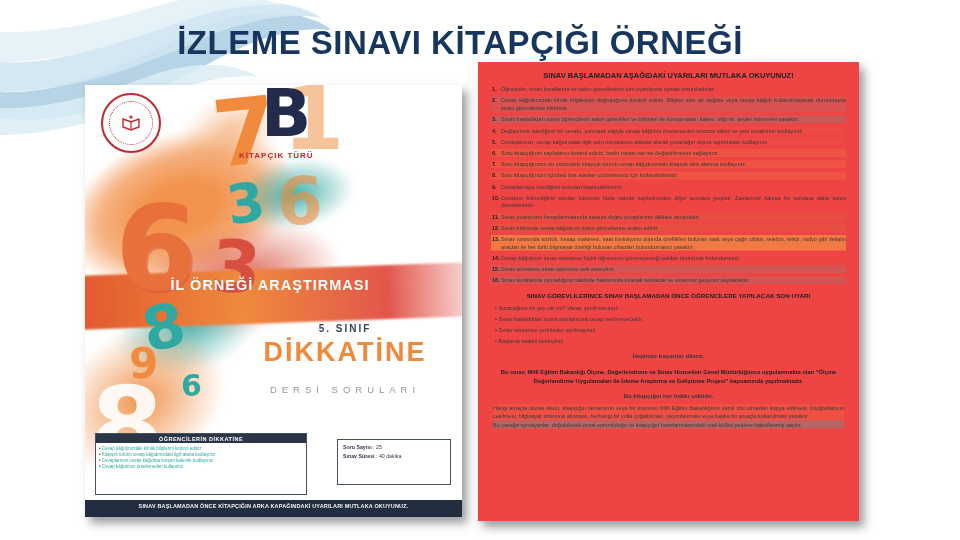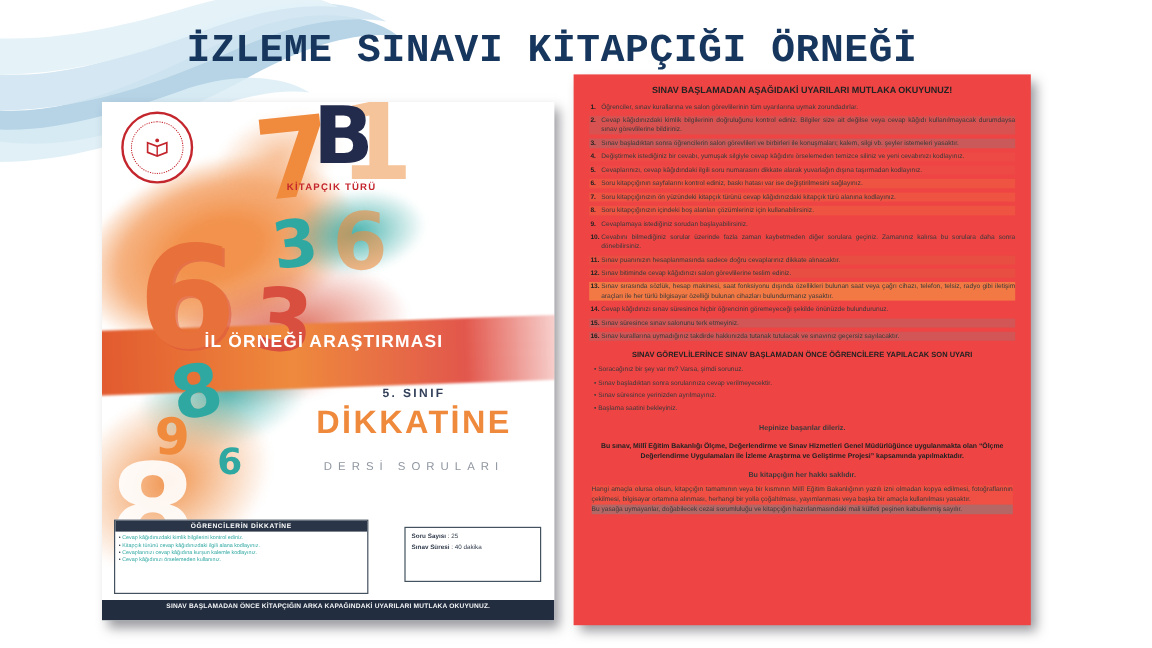--- a/index.html
+++ b/index.html
@@ -5,21 +5,21 @@
   html,body{margin:0;padding:0;background:#ffffff;}
   #slide{
     position:relative;width:960px;height:540px;background:#ffffff;
     overflow:hidden;font-family:"Liberation Sans",sans-serif;
   }
   
   #corner-waves{position:absolute;top:0;left:0;z-index:1;}
   
   .slide-title{
     position:absolute;top:24px;left:0;width:920px;text-align:center;
-    font-family:Liberation Mono, monospace;font-weight:bold;font-size:33px;
+    font-family:Liberation Sans, sans-serif;font-weight:bold;font-size:33px;
     color:#17365D;letter-spacing:.5px;z-index:5;
   }
   
   .page{position:absolute;background:#fff;box-shadow:5px 6px 9px rgba(55,55,65,.5);}
   
   #cover{left:85px;top:85px;width:377px;height:432px;overflow:hidden;z-index:4;}
   .blob{position:absolute;filter:blur(3px);border-radius:58% 42% 55% 45%/50% 62% 38% 50%;}
   .blob-a{left:-24px;top:48px;width:240px;height:150px;transform:rotate(-18deg);
     background:radial-gradient(closest-side,#F2924C 30%,rgba(242,146,76,.7) 70%,rgba(242,146,76,0));}
   .blob-b{left:150px;top:74px;width:120px;height:70px;transform:rotate(-10deg);

